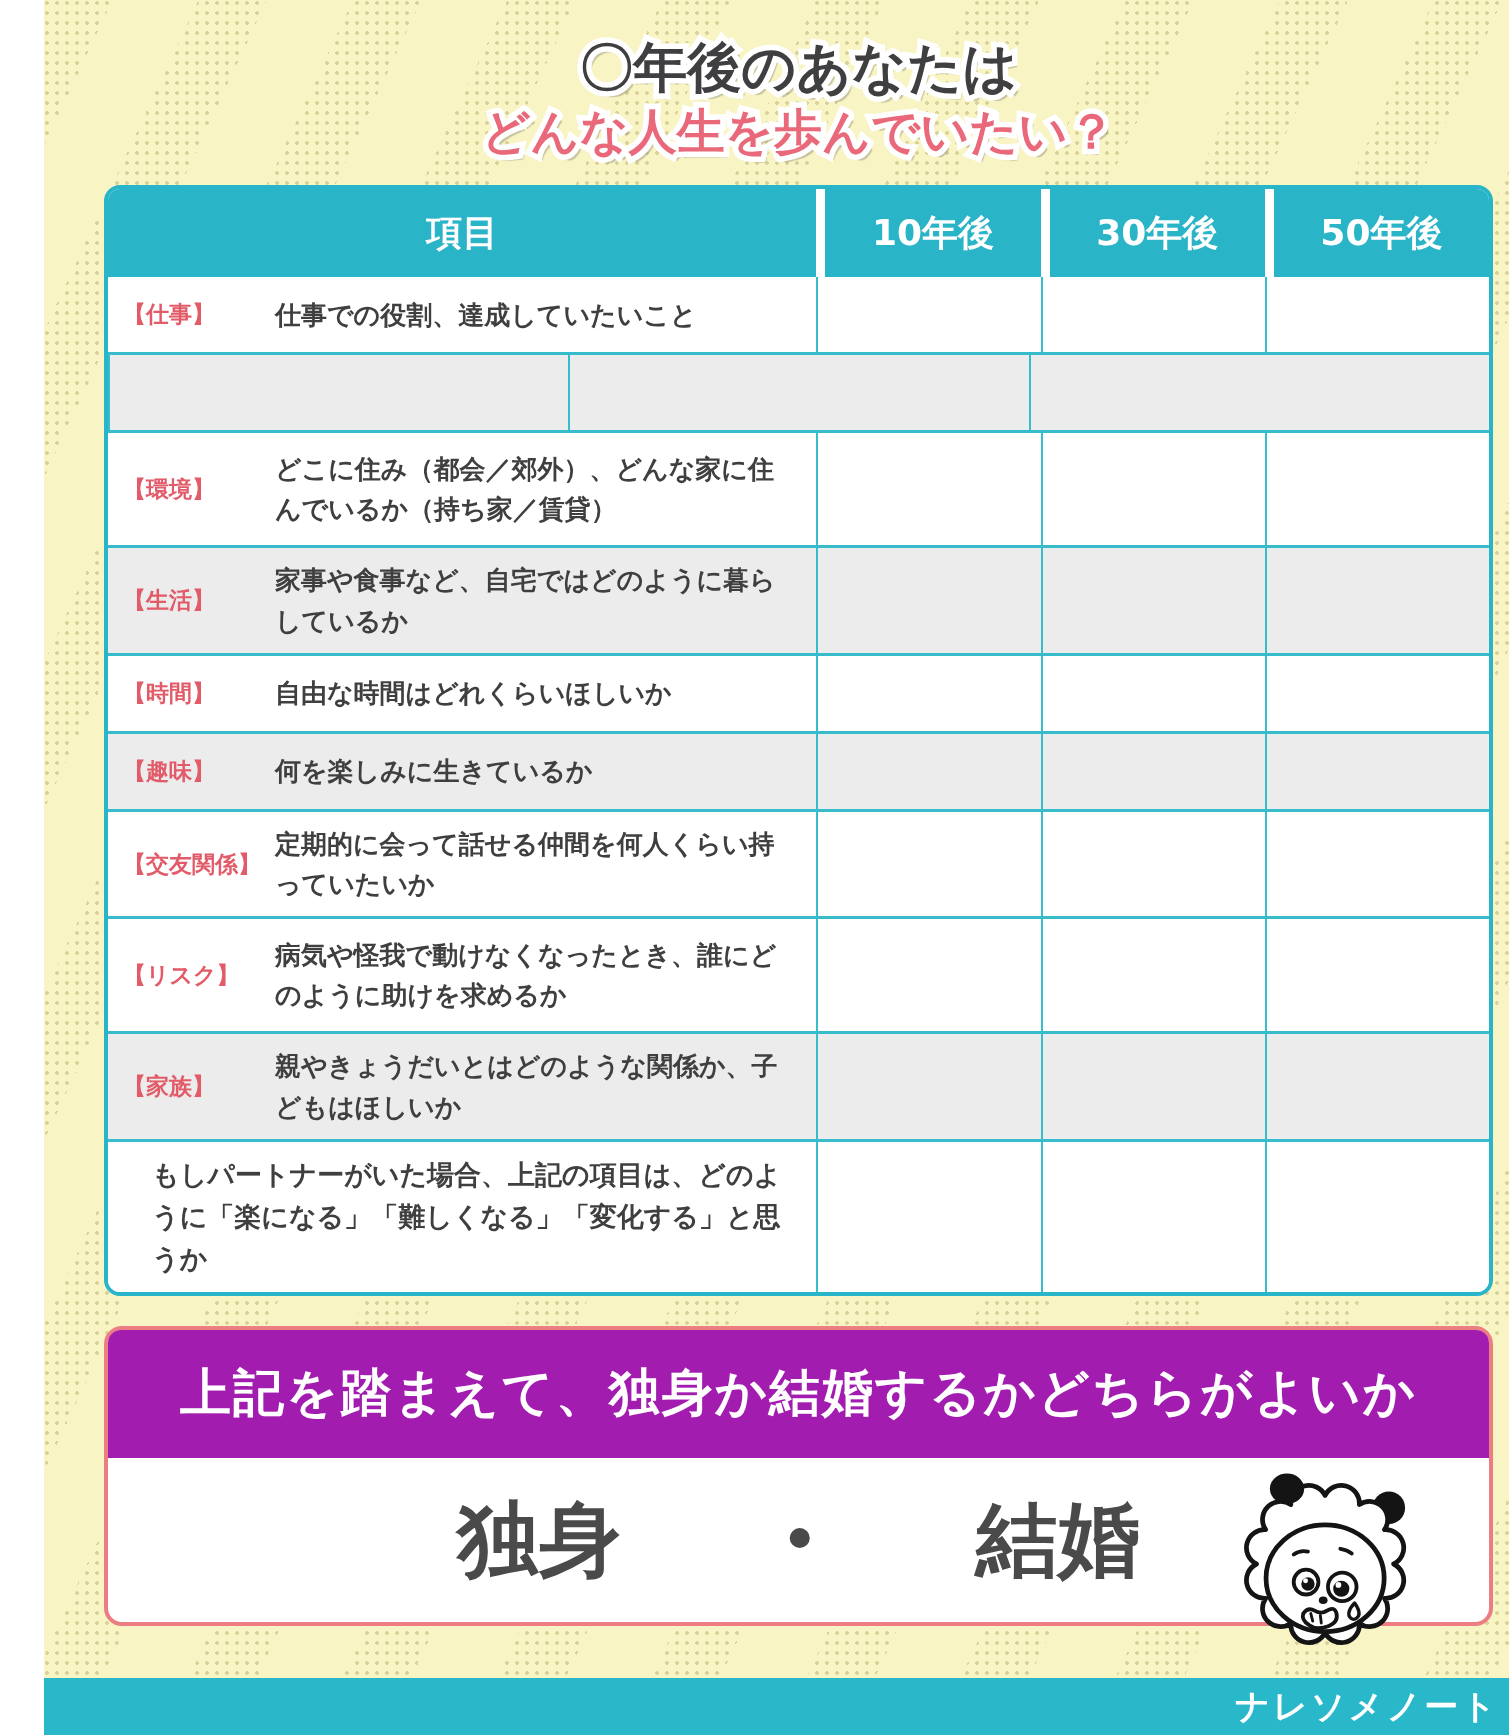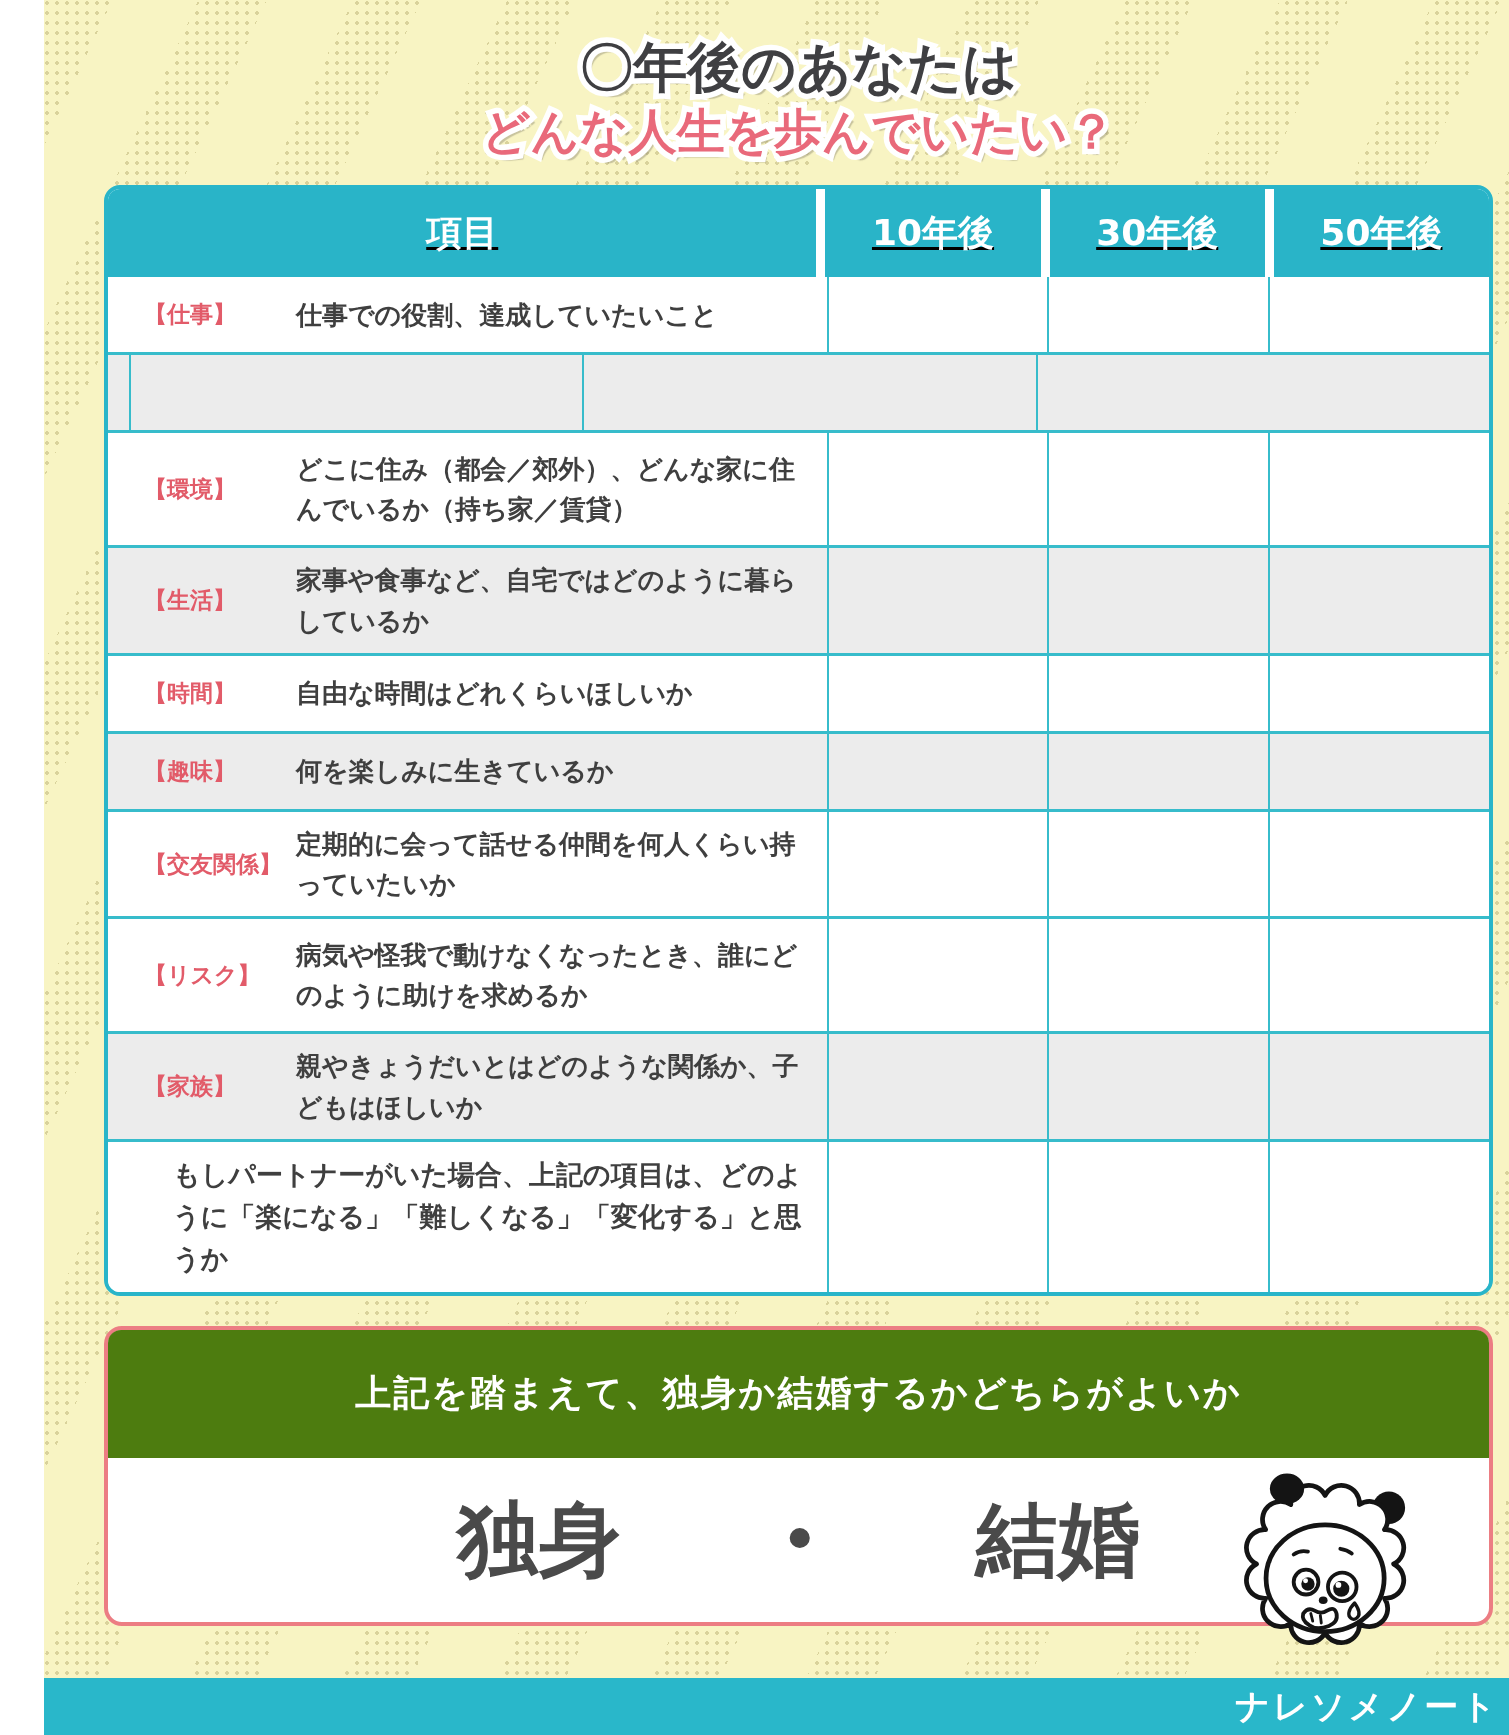--- a/index.html
+++ b/index.html
@@ -32,48 +32,48 @@
   .stroke-wrap .front{position:relative;z-index:1;white-space:nowrap;}
   .title-sub{font-size:54px;font-weight:800;color:#3f3f42;}
   .title-main{font-size:48px;font-weight:800;color:#e9697a;margin-top:4px;}
 
   
   .table-wrap{margin:26px 60px 0;}
   .t-table{
     border:4px solid #29b5c9;border-radius:16px;
     overflow:hidden;background:#ffffff;
   }
-  .t-header{display:flex;background:#29b4c8;height:88px;text-decoration:underline;}
+  .t-header{display:flex;background:#29b4c8;height:88px;}
   .th{display:flex;align-items:center;justify-content:center;
       color:#ffffff;font-size:36px;font-weight:700;}
   .th-item{flex:0 0 51.3%;}
   .th-year{flex:1 1 0;border-left:9px solid #ffffff;}
 
-  .t-row{display:flex;min-height:75px;background:#ffffff;border-top:3px solid #37bccb;padding-left:21px;}
+  .t-row{display:flex;min-height:75px;background:#ffffff;border-top:3px solid #37bccb;}
   .t-header + .t-row{border-top:none;}
   .t-row.shade{background:#ececec;}
   .t-row.tall{min-height:112px;}
   .t-row.partner{min-height:118px;}
   .cell-item{flex:0 0 51.3%;display:flex;align-items:center;}
   .cat{flex:0 0 152px;padding-left:15px;font-size:23px;font-weight:700;color:#e25b69;}
   .desc{flex:1;font-size:26px;line-height:1.55;color:#3f3f3f;
         font-weight:700;padding:12px 22px 12px 0;}
   .partner-desc{padding-left:44px;font-size:27px;}
   .cell-ans{flex:1 1 0;border-left:2px solid #37bccb;}
 
   
   .conclusion{
     margin:30px 60px 0;
     border:4px solid #ec7d83;border-radius:18px;
     background:#ffffff;position:relative;
   }
   .conc-banner{
-    background:#4d7c0f;border-radius:13px 13px 0 0;
+    background:#a21caf;border-radius:13px 13px 0 0;
     min-height:128px;display:flex;align-items:center;justify-content:center;
-    color:#ffffff;font-size:36px;font-weight:800;letter-spacing:2px;
+    color:#ffffff;font-size:51px;font-weight:800;letter-spacing:2px;
   }
   .conc-body{
     height:164px;position:relative;border-radius:0 0 13px 13px;
     display:flex;align-items:center;justify-content:center;gap:125px;
     font-size:82px;font-weight:800;color:#4a4a4a;
   }
   .opt{line-height:1;}
   .sep{font-size:105px;line-height:1;display:flex;align-items:center;}
   .mascot{position:absolute;right:62px;top:6px;width:200px;height:200px;z-index:2;}
 

